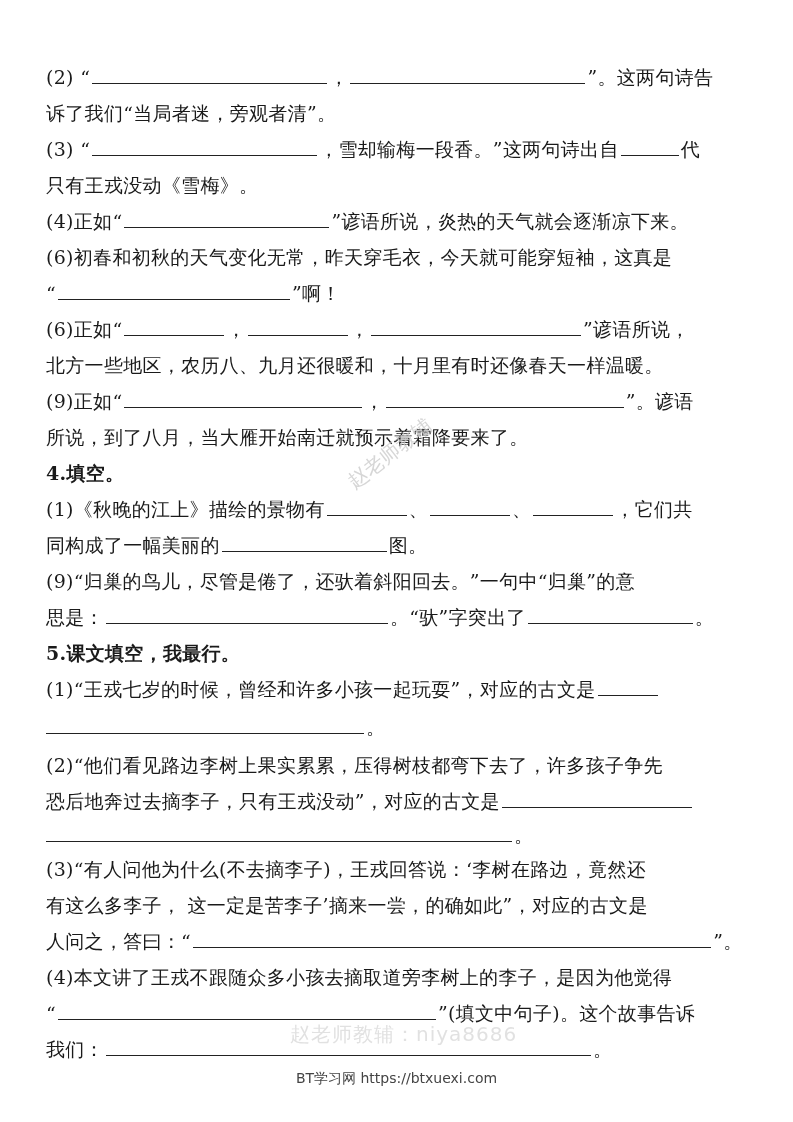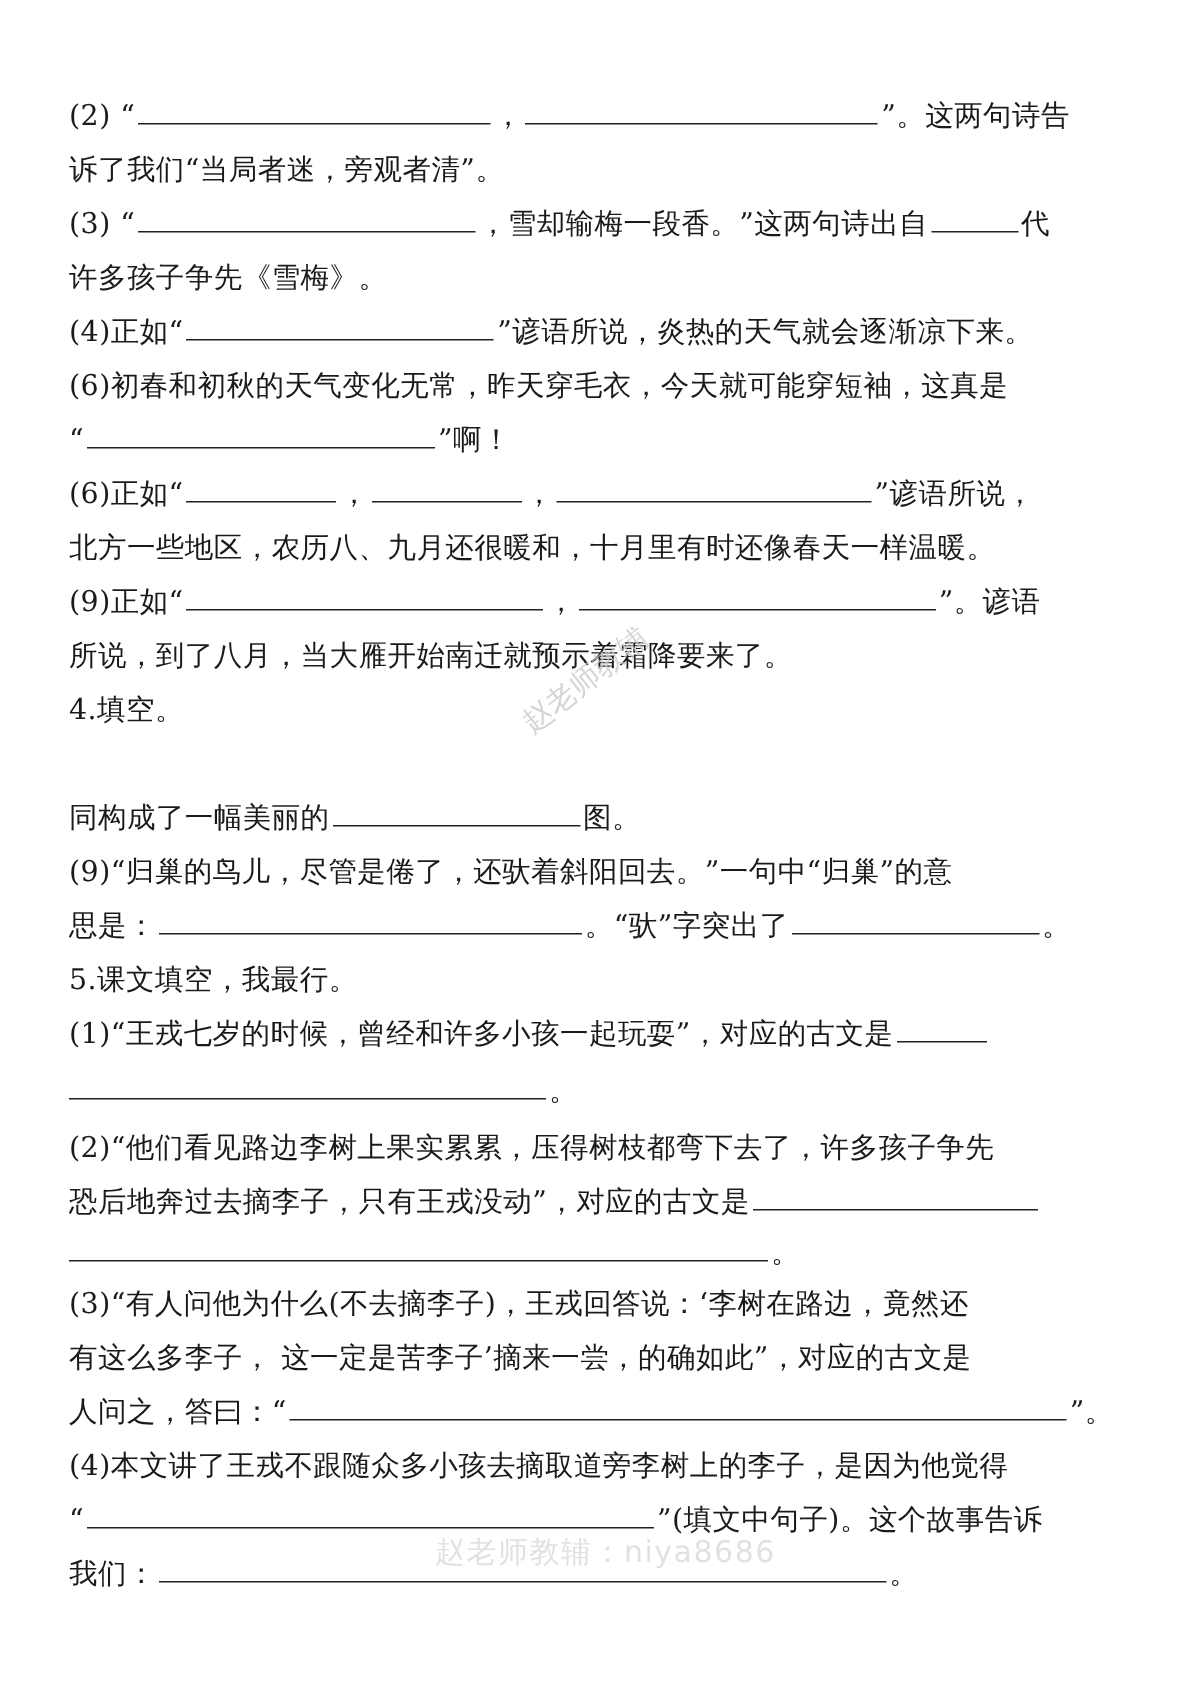--- a/index.html
+++ b/index.html
@@ -11,21 +11,21 @@
   .page { position: absolute; left: 0; top: 0; width: 793px; height: 988px; }
   .line {
     position: absolute; left: 46px; right: 46px;
     font-size: 19px; line-height: 26px; white-space: nowrap;
     letter-spacing: 0.3px;
   }
   .blank {
     display: inline-block; border-bottom: 1px solid #222;
     height: 18px; vertical-align: baseline; margin: 0 2px;
   }
-  .heading { font-weight: normal; }
+  .heading { font-weight: bold; }
   .watermark {
     position: absolute; color: #c9c9c9; font-size: 20px;
     font-family: "DejaVu Sans", sans-serif; pointer-events: none;
   }
   .wm1 { left: 340px; top: 440px; transform: rotate(-38deg); opacity: 0.75; }
   .wm2 { left: 290px; top: 993px; opacity: 0.55; font-size: 20px; letter-spacing: 1px; margin-top: 28px; }
   .footer {
     position: absolute; left: 0; right: 0; top: 1070px; text-align: center;
     font-family: "DejaVu Sans", sans-serif; font-size: 14px; color: #444;
   }
@@ -36,21 +36,21 @@
 <div class="page">
 
   <div class="line" style="top:64px">
     <span>(2) “</span><span class="blank" style="width:235px"></span><span>，</span><span class="blank" style="width:235px"></span><span>”。这两句诗告</span>
   </div>
   <div class="line" style="top:100px">诉了我们“当局者迷，旁观者清”。</div>
 
   <div class="line" style="top:136px">
     <span>(3) “</span><span class="blank" style="width:225px"></span><span>，雪却输梅一段香。”这两句诗出自</span><span class="blank" style="width:58px"></span><span>代</span>
   </div>
-  <div class="line" style="top:172px">许多孩子争先《雪梅》。</div>
+  <div class="line" style="top:172px">只有王戎没动《雪梅》。</div>
 
   <div class="line" style="top:208px">
     <span>(4)正如“</span><span class="blank" style="width:205px"></span><span>”谚语所说，炎热的天气就会逐渐凉下来。</span>
   </div>
 
   <div class="line" style="top:244px">(6)初春和初秋的天气变化无常，昨天穿毛衣，今天就可能穿短袖，这真是</div>
   <div class="line" style="top:280px">
     <span>“</span><span class="blank" style="width:232px"></span><span>”啊！</span>
   </div>
 
@@ -58,20 +58,23 @@
     <span>(6)正如“</span><span class="blank" style="width:100px"></span><span>，</span><span class="blank" style="width:100px"></span><span>，</span><span class="blank" style="width:210px"></span><span>”谚语所说，</span>
   </div>
   <div class="line" style="top:352px">北方一些地区，农历八、九月还很暖和，十月里有时还像春天一样温暖。</div>
 
   <div class="line" style="top:388px">
     <span>(9)正如“</span><span class="blank" style="width:238px"></span><span>，</span><span class="blank" style="width:238px"></span><span>”。谚语</span>
   </div>
   <div class="line" style="top:424px">所说，到了八月，当大雁开始南迁就预示着霜降要来了。</div>
 
   <div class="line heading" style="top:460px">4.填空。</div>
+  <div class="line" style="top:496px">
+    <span>(1)《秋晚的江上》描绘的景物有</span><span class="blank" style="width:80px"></span><span>、</span><span class="blank" style="width:80px"></span><span>、</span><span class="blank" style="width:80px"></span><span>，它们共</span>
+  </div>
   <div class="line" style="top:532px">
     <span>同构成了一幅美丽的</span><span class="blank" style="width:165px"></span><span>图。</span>
   </div>
   <div class="line" style="top:568px">(9)“归巢的鸟儿，尽管是倦了，还驮着斜阳回去。”一句中“归巢”的意</div>
   <div class="line" style="top:604px">
     <span>思是：</span><span class="blank" style="width:282px"></span><span>。“驮”字突出了</span><span class="blank" style="width:165px"></span><span>。</span>
   </div>
 
   <div class="line heading" style="top:640px">5.课文填空，我最行。</div>
   <div class="line" style="top:676px">
@@ -96,13 +99,14 @@
   <div class="line" style="top:1000px">
     <span>“</span><span class="blank" style="width:378px"></span><span>”(填文中句子)。这个故事告诉</span>
   </div>
   <div class="line" style="top:1036px">
     <span>我们：</span><span class="blank" style="width:485px"></span><span>。</span>
   </div>
 
   <div class="watermark wm1">赵老师教辅</div>
   <div class="watermark wm2">赵老师教辅：niya8686</div>
 
+  <div class="footer">BT学习网 https://btxuexi.com</div>
 </div>
 
 </body></html>

